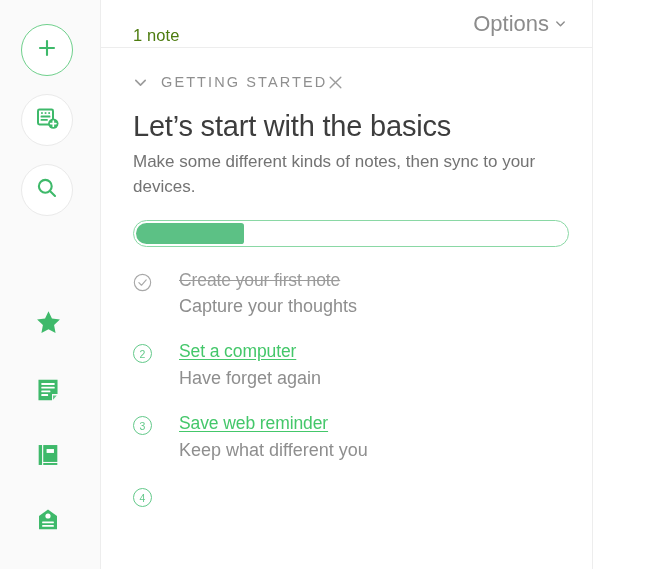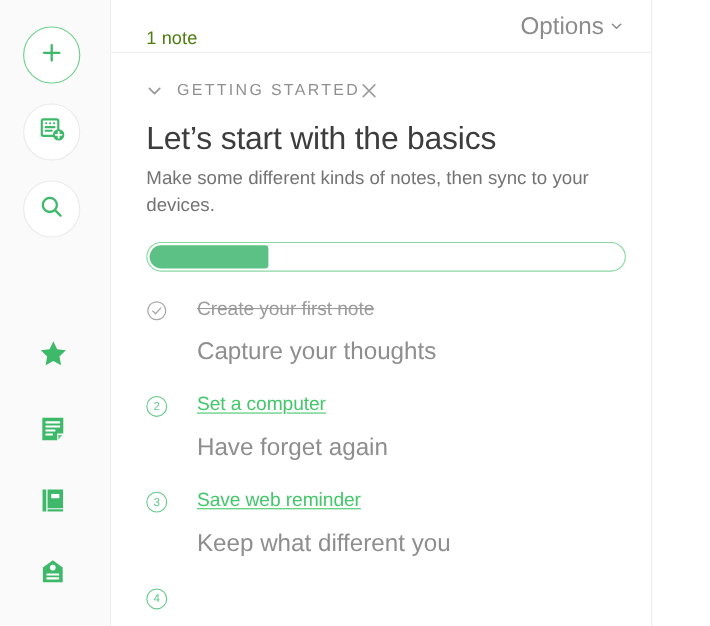--- a/index.html
+++ b/index.html
@@ -207,24 +207,24 @@
     text-decoration: underline;
     text-underline-offset: 2px;
     cursor: pointer;
   }
   .task-title.done {
     color: #9b9b9b;
     text-decoration: line-through;
     text-decoration-color: #9b9b9b;
   }
   .task-desc {
-    font-size: 22px;
+    font-size: 18px;
     color: #8e8e8e;
     line-height: 1.4;
-    margin-top: 12px;
+    margin-top: 2px;
   }
 
   
   .editor-pane {
     flex: 1 1 auto;
     background: #ffffff;
     height: 569px;
   }
 </style>
 </head>

